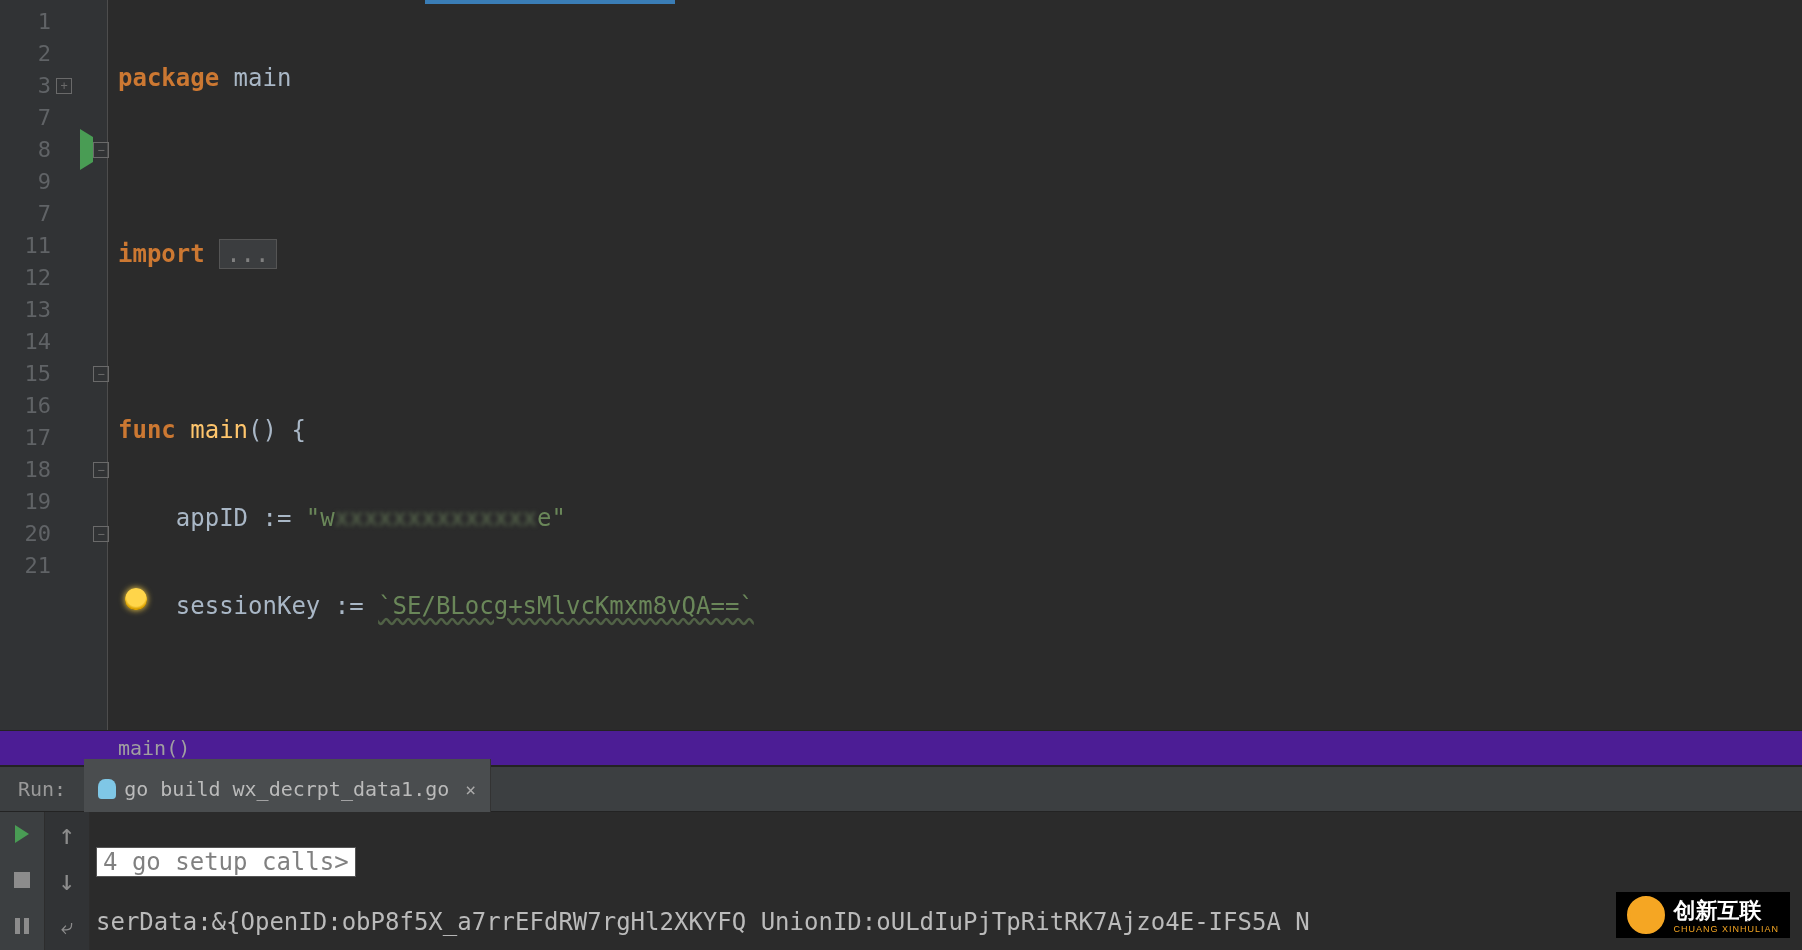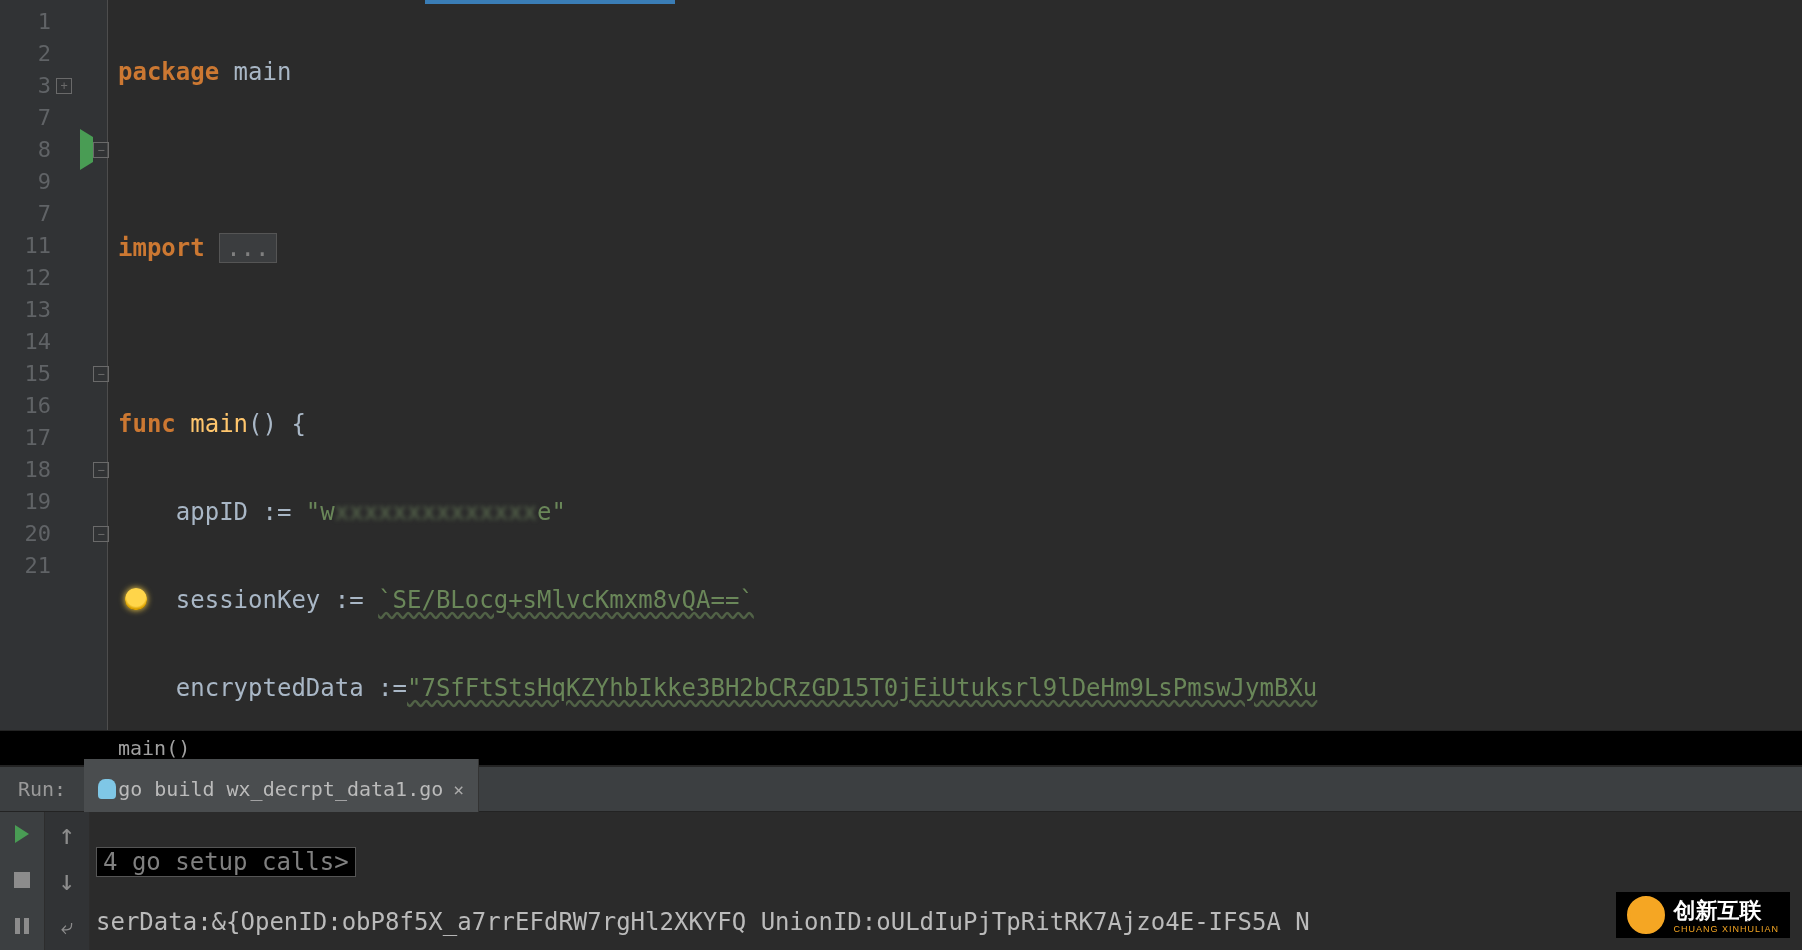--- a/index.html
+++ b/index.html
@@ -66,20 +66,21 @@
 
   .bulb {
     position:absolute; left:125px; top:588px;
     width:22px;height:22px;
     background: radial-gradient(circle at 50% 40%, #FFD54A 55%, #d9a000 70%);
     border-radius: 50% 50% 45% 45%;
     box-shadow: 0 0 6px #FFD54A;
   }
 
   .code {
+    padding-top: 6px;
     padding-left: 10px;
     white-space: pre;
     position: relative;
     flex: 1;
     overflow: hidden;
   }
 
   .code-line {
     height: 32px;
     line-height: 32px;
@@ -97,41 +98,41 @@
   .fn { color: #FFC66D; }
   .str { color: #6A8759; }
   .str.wave { text-decoration: underline wavy rgba(106,135,89,0.6); text-underline-offset:4px;}
   .punct { color: #A9B7C6; }
   .fold-box { background:#3b3d3f; border:1px solid #555; padding:0 6px; color:#808080;}
   .obscured { color:#5a6b4f; filter:blur(2px); }
 
   .breadcrumb-bar {
     height:34px;
     line-height:34px;
-    background:#000000;
+    background:#4c1d95;
     border-top:1px solid #232323;
     border-bottom:1px solid #232323;
     padding-left:118px;
     font-size:20px;
     color:#a0a0a0;
   }
 
   .run-panel-header {
     height:44px;
     background:#3C3F41;
     border-top:1px solid #232323;
     border-bottom:1px solid #232323;
     display:flex;
     align-items:center;
     font-size:20px;
     color:#BBBBBB;
   }
   .run-label { padding:0 18px; color:#999;}
   .run-tab {
-    display:flex;align-items:center;gap:2px;
+    display:flex;align-items:center;gap:8px;
     background:#4A4D4F;height:100%;padding:8px 14px;
     border-right:1px solid #333;
   }
   .gopher {
     width:18px;height:20px;background:#7FC7E6;border-radius:40% 40% 20% 20%;
     position:relative;
   }
   .close-x { font-size:18px; color:#aaa; padding-left:8px;}
 
   .run-body {
@@ -164,21 +165,21 @@
   .console {
     flex:1;
     background:#2B2B2B;
     padding:6px 0 0 6px;
     white-space:pre;
     font-size:24px;
     color:#BBBBBB;
     overflow:hidden;
   }
   .console-line{height:32px;line-height:32px;}
-  .console .fold-box{background:#000000;}
+  .console .fold-box{background:#ffffff;}
 
   .watermark {
     position:absolute;
     right:12px;
     bottom:12px;
     display:flex;align-items:center;gap:8px;
     background:#000;
     padding:4px 11px;
     color:#fff;
     font-family:sans-serif;
@@ -236,21 +237,20 @@
   <span class="bulb"></span>
 
   <div class="code">
     <div class="code-line"><span class="kw">package</span> <span class="ident">main</span></div>
     <div class="code-line"></div>
     <div class="code-line"><span class="kw">import</span> <span class="fold-box">...</span></div>
     <div class="code-line"></div>
     <div class="code-line"><span class="kw">func</span> <span class="fn">main</span><span class="punct">() {</span></div>
     <div class="code-line">    <span class="ident">appID</span> <span class="punct">:=</span> <span class="str"><span>"w</span><span class="obscured">xxxxxxxxxxxxxx</span><span>e"</span></span></div>
     <div class="code-line">    <span class="ident">sessionKey</span> <span class="punct">:=</span> <span class="str wave">`SE/BLocg+sMlvcKmxm8vQA==`</span></div>
-    <div class="code-line">    <span class="ident">encryptedData</span> <span class="punct">:=</span><span class="str wave">"7SfFtStsHqKZYhbIkke3BH2bCRzGD15T0jEiUtuksrl9lDeHm9LsPmswJymBXu</span></div>
     
     
     
     
     
     
     
     
     
     

